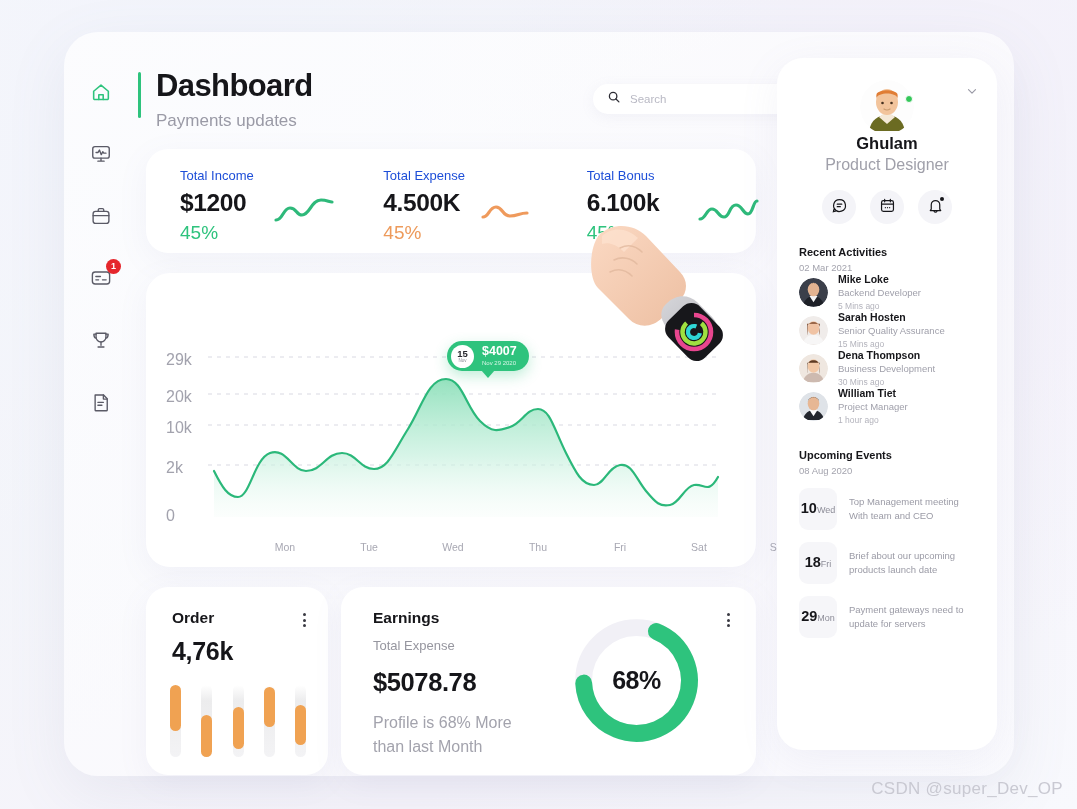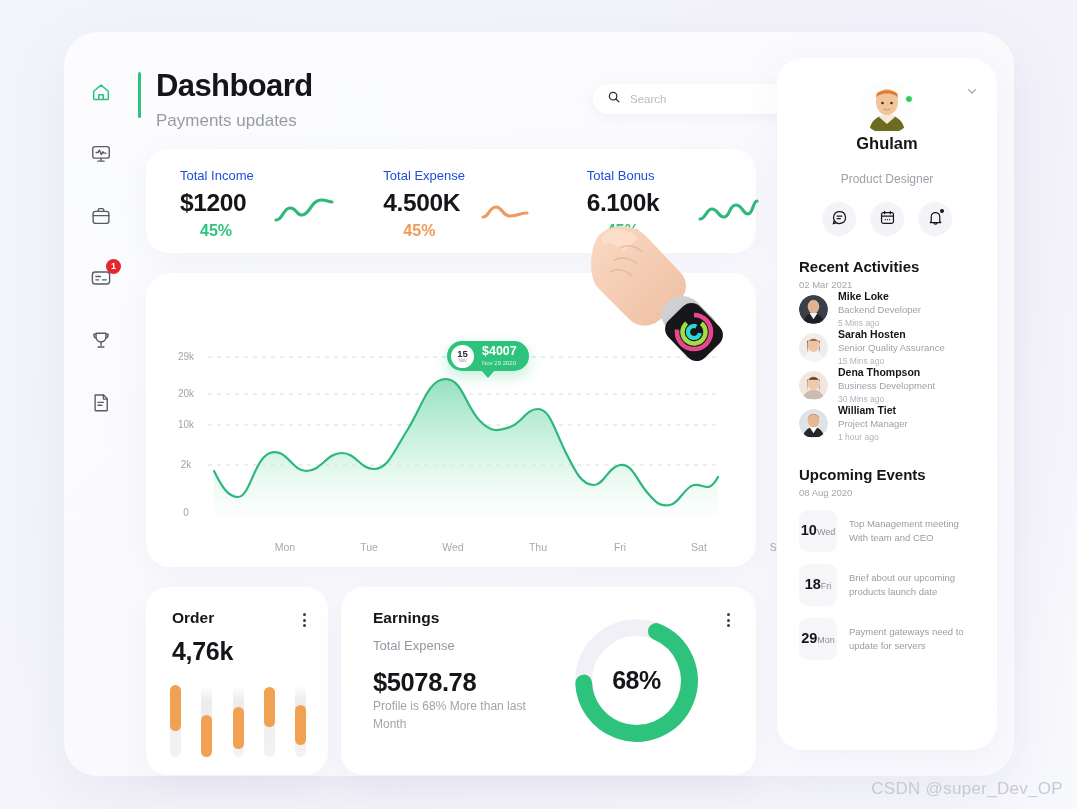--- a/index.html
+++ b/index.html
@@ -125,43 +125,43 @@
     box-shadow: 0 8px 30px rgba(130,130,175,0.08);
     display: flex;
   }
   .stat {
     position: relative;
     padding: 19px 0 0 34px;
     flex: 1;
   }
   .stat-label { font-size: 13px; color: #1d4ed8; margin-bottom: 6px; }
   .stat-value { font-size: 24.5px; font-weight: bold; color: #16161a; letter-spacing: -0.4px; }
-  .stat-pct { font-size: 16px; font-weight: bold; margin-top: 5px; margin-left: 20px; }
+  .stat-pct { font-size: 19px; font-weight: normal; margin-top: 5px; }
   .stat-spark {
     position: absolute;
     right: 14px; bottom: 26px;
     width: 62px; height: 32px;
   }
 
   
   #chart-card {
     position: absolute;
     left: 82px; top: 241px;
     width: 610px; height: 294px;
     background: #ffffff;
     border-radius: 24px;
     box-shadow: 0 8px 30px rgba(130,130,175,0.08);
   }
   #chart-area { position: absolute; left: 0; top: 0; width: 100%; height: 100%; }
   .y-tick {
     position: absolute;
     left: 20px;
     width: 40px;
-    text-align: center;
-    font-size: 10px;
+    text-align: left;
+    font-size: 16px;
     color: #a2a2ad;
   }
   .x-tick {
     position: absolute;
     top: 268px;
     width: 50px;
     text-align: center;
     font-size: 10.5px;
     color: #a8a8b3;
   }
@@ -259,21 +259,21 @@
     left: 277px; top: 555px;
     width: 415px; height: 188px;
     background: #ffffff;
     border-radius: 22px;
     box-shadow: 0 8px 30px rgba(130,130,175,0.08);
     padding: 22px 0 0 32px;
   }
   #earnings-title { font-size: 15.5px; font-weight: bold; color: #16161a; }
   #earnings-sub { font-size: 13px; color: #96969f; margin-top: 11px; }
   #earnings-value { font-size: 25.5px; font-weight: bold; color: #16161a; margin-top: 15px; letter-spacing: -0.4px; }
-  #earnings-note { font-size: 12px; color: #a3a3ad; margin-top: 0; line-height: 1.5; width: 170px; }
+  #earnings-note { font-size: 16px; color: #a3a3ad; margin-top: 14px; line-height: 1.5; width: 170px; }
   #donut {
     position: absolute;
     right: 52px; top: 26px;
     width: 135px; height: 135px;
   }
   #donut-label {
     position: absolute;
     right: 52px; top: 26px;
     width: 135px; height: 135px;
     display: flex; align-items: center; justify-content: center;
@@ -304,21 +304,21 @@
   #avatar { width: 54px; height: 54px; border-radius: 50%; display: block; }
   #online-dot {
     position: absolute;
     right: 1px; top: 15px;
     width: 8px; height: 8px;
     border-radius: 50%;
     background: #34c759;
     border: 1.5px solid #ffffff;
   }
   #profile-name { font-size: 16.5px; font-weight: bold; color: #16161a; }
-  #profile-role { font-size: 12px; color: #a0a0aa; margin-top: 19px; }
+  #profile-role { font-size: 16px; color: #a0a0aa; margin-top: 3px; }
   #profile-actions {
     display: flex;
     justify-content: center;
     gap: 14px;
     margin-top: 16px;
   }
   .action-btn {
     position: relative;
     width: 34px; height: 34px;
     border-radius: 50%;
@@ -327,21 +327,21 @@
     cursor: pointer;
   }
   .action-dot {
     position: absolute;
     right: 8px; top: 7px;
     width: 4px; height: 4px;
     border-radius: 50%;
     background: #16161a;
   }
 
-  .section-title { font-size: 15px; font-weight: bold; color: #16161a; }
+  .section-title { font-size: 11px; font-weight: bold; color: #16161a; }
   .section-date { font-size: 9.5px; color: #a4a4ae; margin-top: 4px; }
 
   #activities { margin-top: 22px; }
   .activity {
     display: flex;
     gap: 10px;
     align-items: center;
     cursor: pointer;
   }
   .activity-avatar {

